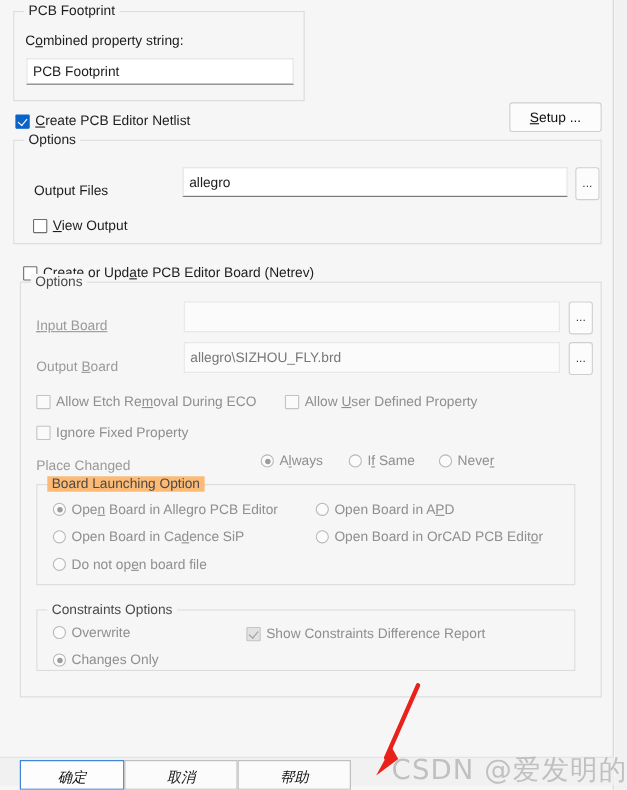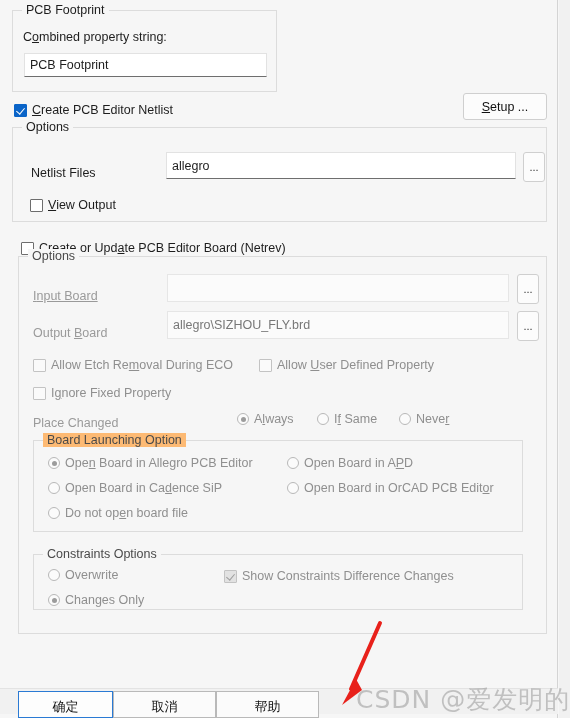--- a/index.html
+++ b/index.html
@@ -188,20 +188,21 @@
   u { text-decoration: underline; }
 
   
   .footer {
     position: absolute;
     left: 0; top: 688px;
     width: 558px; height: 26px;
     background: #f1f1f1;
     border-top: 1px solid #e3e3e3;
     box-sizing: border-box;
+    font-style: italic;
   }
   .fbtn {
     position: absolute;
     top: 2px;
     height: 27px;
     background: #fbfbfb;
     border: 1px solid #b9b9b9;
     box-sizing: border-box;
     display: flex;
     align-items: flex-end;
@@ -252,21 +253,21 @@
     <span class="txt"><u>C</u>reate PCB Editor Netlist</span>
   </div>
 
   <div class="btn" style="left:463px; top:93px; width:84px; height:27px;">
     <span><u>S</u>etup ...</span>
   </div>
 
   <div class="group" style="left:12px; top:127px; width:535px; height:95px;">
     <span class="legend">Options</span>
 
-    <span class="label" style="left:18px; top:38px;">Netlist Files</span>
+    <span class="label" style="left:18px; top:38px;">Output Files</span>
 
     <input class="field" type="text" style="left: 153px; top: 24px; width: 350px; height: 27px;" value="allegro">
 
     <div class="browse" style="left:510px; top:24px;">
       <span class="dots">...</span>
     </div>
 
     <div class="cb-row" style="left:17px; top:70px;">
       <span class="cb"></span>
       <span class="txt"><u>V</u>iew Output</span>
@@ -354,21 +355,21 @@
       <div class="rd-row" style="left:14px; top:13px;">
         <span class="rd"></span>
         <span class="txt">Overwrite</span>
       </div>
       <div class="rd-row" style="left:14px; top:38px;">
         <span class="rd sel"></span>
         <span class="txt">Changes  Only</span>
       </div>
       <div class="cb-row dis" style="left:190px; top:14px;">
         <span class="cb dis checked"></span>
-        <span class="txt">Show Constraints Difference Changes</span>
+        <span class="txt">Show Constraints Difference Report</span>
       </div>
     </div>
   </div>
 
   <div class="footer">
     <div class="fbtn primary" style="left:18px; width:95px;">
       <span>确定</span>
     </div>
     <div class="fbtn" style="left:113px; width:103px;">
       <span>取消</span>

